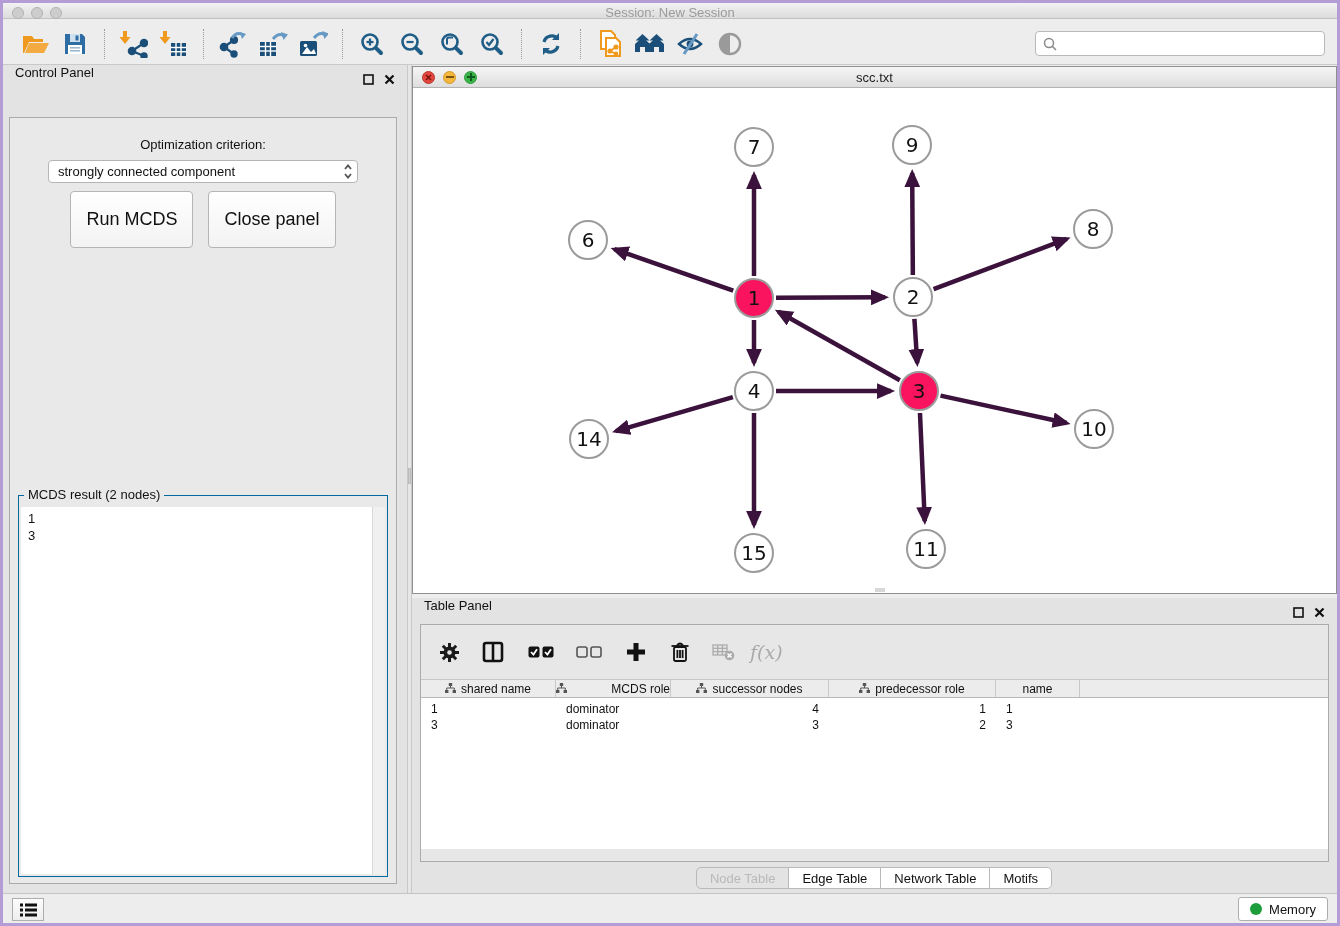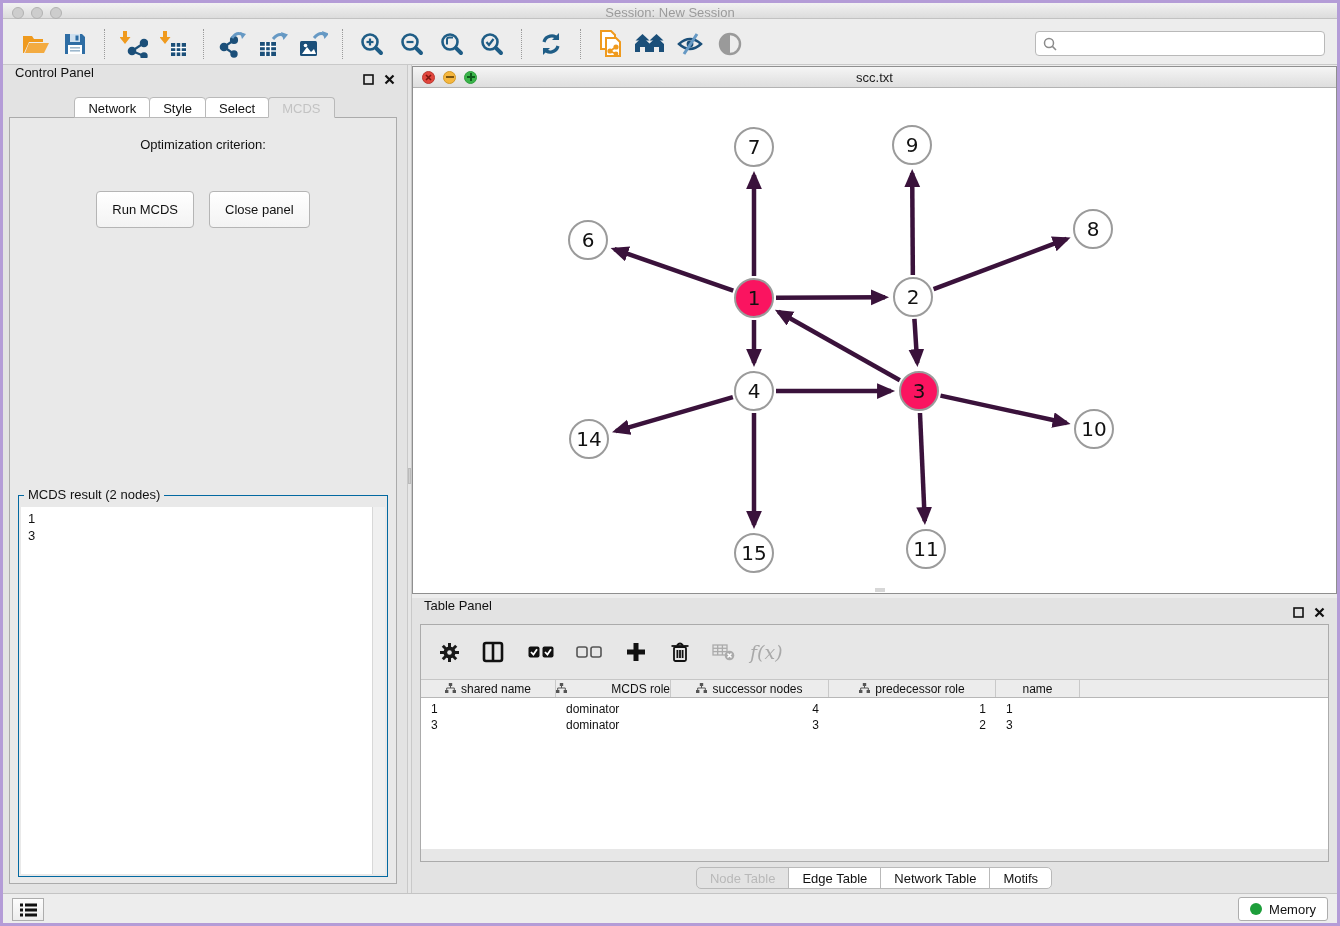--- a/index.html
+++ b/index.html
@@ -38,21 +38,21 @@
   .tab.active { background:#e9e9e9; color:#c3c3c3; border-bottom:1px solid #e9e9e9; position:relative; z-index:4; }
   .cp-content { position:absolute; left:6px; right:10px; top:52px; bottom:9px;
                 background:#e9e9e9; border:1px solid #ababab; }
   .opt-label { position:absolute; top:19px; left:0; right:0; text-align:center; font-size:13px; color:#111; }
   .dropdown { position:absolute; left:38px; right:38px; top:42px; height:23px; background:#fff;
               border:1px solid #b5b5b5; border-radius:4px; display:flex; align-items:center;
               padding:0 4px 0 9px; font-size:13px; color:#111; }
   .dd-stepper { margin-left:auto; }
   .btn-row { position:absolute; top:73px; left:0; right:0; display:flex; justify-content:center; gap:15px; }
   .btn { background:linear-gradient(#ffffff,#f3f3f3); border:1px solid #b5b5b5; border-radius:4px;
-         padding:10px 15px; font-size:13px; color:#111; }
+         padding:17px 15px; font-size:18px; color:#111; }
   .result-box { position:absolute; left:8px; right:8px; top:377px; bottom:6px;
                 border:1px solid #0369a1; background:#e9e9e9; }
   .result-legend { position:absolute; top:-9px; left:5px; background:#e9e9e9; padding:0 4px; font-size:13px; color:#111; }
   .result-list { position:absolute; left:2px; right:2px; top:11px; bottom:2px; background:#fff;
                  font-size:13px; color:#111; padding:3px 7px; line-height:17px; }
   .result-scroll { position:absolute; right:2px; top:11px; bottom:2px; width:13px;
                    background:#f0f0f0; border-left:1px solid #d8d8d8; }
 
   
   .splitter { position:absolute; left:404px; top:0; width:5px; height:100%; background:#e6e6e6;
@@ -298,28 +298,29 @@
         <span>Control Panel</span>
         <span class="ph-icons">
           <svg width="11" height="11" viewBox="0 0 11 11">
               <rect x="1" y="1" width="9" height="9" fill="none" stroke="#111" stroke-width="1.6"></rect>
             </svg>
           <svg width="11" height="11" viewBox="0 0 11 11">
               <path d="M1.5 1.5 L9.5 9.5 M9.5 1.5 L1.5 9.5" stroke="#111" stroke-width="2.2"></path>
             </svg>
         </span>
       </div>
-      <div class="cp-tabs" id="cp-tabs">
-          <div class="tab">Network</div>
-          <div class="tab">Style</div>
-          <div class="tab">Select</div>
-          <div class="tab active">MCDS</div>
-        </div>
       <div class="cp-content">
         <div class="opt-label">Optimization criterion:</div>
+        <div class="dropdown">
+          <span>strongly connected component</span>
+          <svg class="dd-stepper" width="10" height="17" viewBox="0 0 10 17">
+              <path d="M2 6 L5 2.5 L8 6" stroke="#555" stroke-width="1.8" fill="none"></path>
+              <path d="M2 11 L5 14.5 L8 11" stroke="#555" stroke-width="1.8" fill="none"></path>
+            </svg>
+        </div>
         <div class="btn-row">
           <button class="btn">Run MCDS</button>
           <button class="btn">Close panel</button>
         </div>
         <div class="result-box">
           <div class="result-legend">MCDS result (2 nodes)</div>
           <div class="result-list" id="result-list">
               <div>1</div>
               <div>3</div>
             </div>

